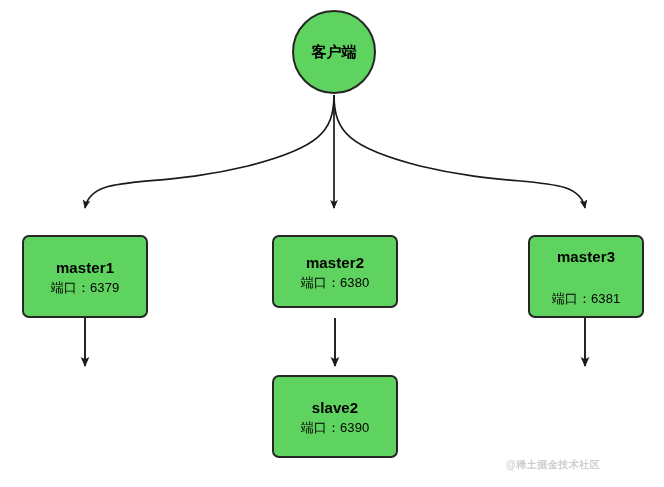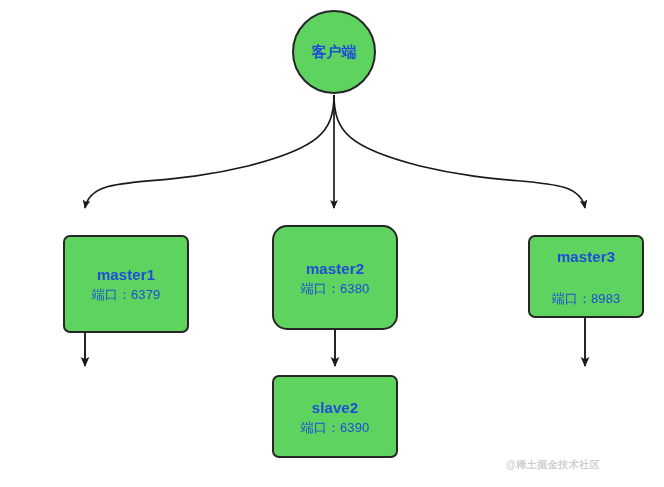--- a/index.html
+++ b/index.html
@@ -25,21 +25,21 @@
   .node {
     position: absolute;
     box-sizing: border-box;
     background: #5FD35F;
     border: 2px solid #262626;
     display: flex;
     flex-direction: column;
     align-items: center;
     justify-content: center;
     text-align: center;
-    color: #1d4ed8;
+    color: #000000;
   }
   .node-box {
     border-radius: 7px;
     padding-top: 2px;
   }
   .node-circle {
     border-radius: 50%;
   }
   .node-title {
     font-size: 15px;
@@ -90,33 +90,33 @@
 
     <path d="M 85 318 L 85 366" fill="none" stroke="#1a1a1a" stroke-width="1.9" marker-end="url(#arrowhead)"></path>
     <path d="M 335 318 L 335 366" fill="none" stroke="#1a1a1a" stroke-width="1.9" marker-end="url(#arrowhead)"></path>
     <path d="M 585 318 L 585 366" fill="none" stroke="#1a1a1a" stroke-width="1.9" marker-end="url(#arrowhead)"></path>
   </svg>
 
   <div class="node node-circle" style="left:292px; top:10px; width:84px; height:84px;">
     <span class="circle-label">客户端</span>
   </div>
 
-  <div class="node node-box" style="left:22px; top:235px; width:126px; height:98px;margin-left:41px;">
+  <div class="node node-box" style="left:22px; top:235px; width:126px; height:83px;">
     <span class="node-title">master1</span>
     <span class="node-sub">端口：6379</span>
   </div>
 
-  <div class="node node-box" style="left:272px; top:225px; width:126px; height:105px;border-radius:15px;">
+  <div class="node node-box" style="left:272px; top:235px; width:126px; height:73px;">
     <span class="node-title">master2</span>
     <span class="node-sub">端口：6380</span>
   </div>
 
   <div class="node node-box" style="left:528px; top:235px; width:116px; height:83px;gap:22px;">
     <span class="node-title">master3</span>
-    <span class="node-sub">端口：8983</span>
+    <span class="node-sub">端口：6381</span>
   </div>
 
 
   <div class="node node-box" style="left:272px; top:375px; width:126px; height:83px;">
     <span class="node-title">slave2</span>
     <span class="node-sub">端口：6390</span>
   </div>
 
 
   <div id="watermark">@稀土掘金技术社区</div>

